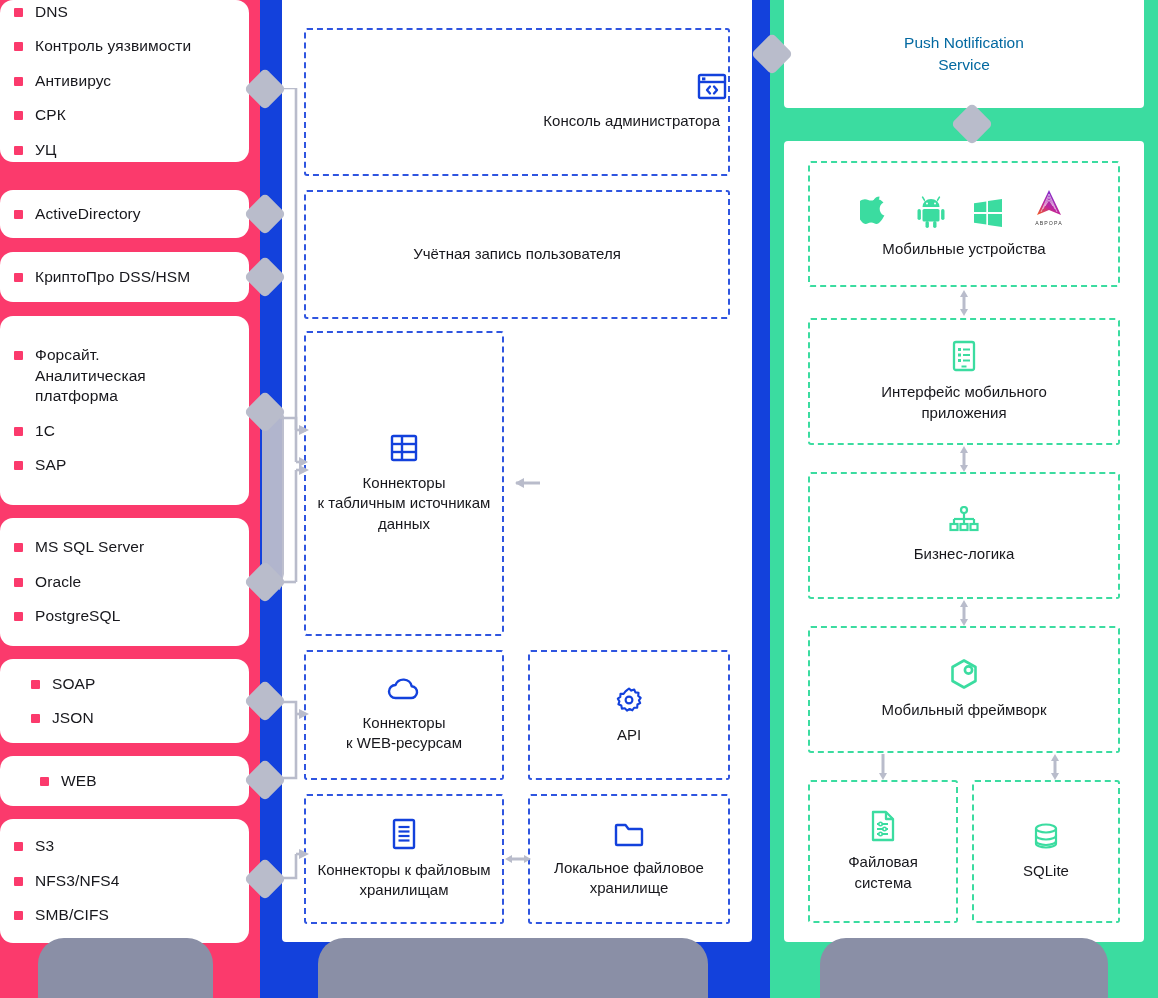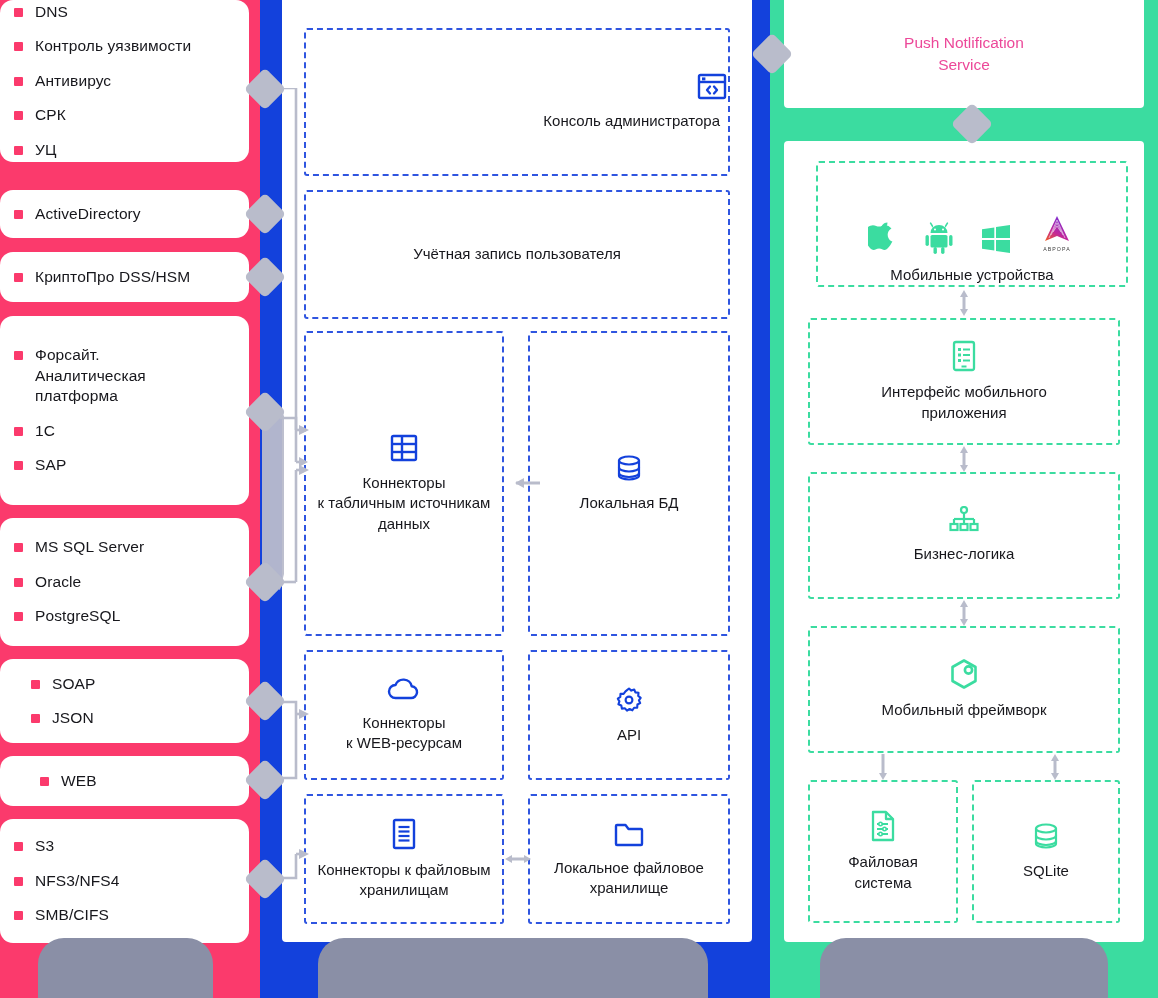--- a/index.html
+++ b/index.html
@@ -64,21 +64,21 @@
   }
   .dbox .cap{font-size:15px;color:#17171c;line-height:1.35;margin-top:10px;padding:0 8px;}
   .dbox .cap.noicon{margin-top:0;}
 
   
   #push-card{
     position:absolute;left:14px;top:0;width:360px;height:108px;
     background:#fff;border-radius:0 0 4px 4px;
     display:flex;align-items:center;justify-content:center;text-align:center;
   }
-  #push-card .cap{font-size:15.5px;color:#ec4899;line-height:1.4;}
+  #push-card .cap{font-size:15.5px;color:#0369a1;line-height:1.4;}
   #right-board{
     position:absolute;left:14px;top:141px;width:360px;height:801px;
     background:#ffffff;border-radius:4px 4px 4px 4px;
   }
   .gbox{
     position:absolute;border:2px dashed #3BDCA0;border-radius:3px;
     box-sizing:border-box;background:#fff;
     display:flex;flex-direction:column;align-items:center;justify-content:center;
     text-align:center;
   }
@@ -230,31 +230,20 @@
               <line x1="3" y1="11" x2="27" y2="11" stroke="#1341DC" stroke-width="2.4"></line>
               <line x1="3" y1="19" x2="27" y2="19" stroke="#1341DC" stroke-width="2.4"></line>
               <line x1="13" y1="3" x2="13" y2="27" stroke="#1341DC" stroke-width="2.4"></line>
             </svg>
         </span>
         <div class="cap" style="white-space:pre-line;">Коннекторы
 к табличным источникам
 данных</div>
       </div>
 
-      <div class="dbox" style="left:246px;top:331px;width:202px;height:305px;">
-        <span>
-          <svg width="30" height="30" viewBox="0 0 30 30">
-              <ellipse cx="15" cy="7.5" rx="10" ry="4" fill="none" stroke="#1341DC" stroke-width="2.2"></ellipse>
-              <path d="M5 7.5 v15 c0 2.2 4.5 4 10 4 s10-1.8 10-4 v-15" fill="none" stroke="#1341DC" stroke-width="2.2"></path>
-              <path d="M5 14.5 c0 2.2 4.5 4 10 4 s10-1.8 10-4" fill="none" stroke="#1341DC" stroke-width="2.2"></path>
-              <path d="M5 20 c0 2.2 4.5 4 10 4 s10-1.8 10-4" fill="none" stroke="#1341DC" stroke-width="2.2"></path>
-            </svg>
-        </span>
-        <div class="cap">Локальная БД</div>
-      </div>
 
       <svg class="hArrow" style="left:224px;top:476px;width:34px;height:14px;" viewBox="0 0 34 14">
         <line x1="34" y1="7" x2="10" y2="7" stroke="#B9BCCB" stroke-width="3"></line>
         <path d="M9 7 L18 2 L18 12 Z" fill="#B9BCCB"></path>
       </svg>
 
       <div class="dbox" style="left:22px;top:650px;width:200px;height:130px;">
         <span>
           <svg width="36" height="26" viewBox="0 0 36 26">
               <path d="M9.5 21 a6.5 6.5 0 0 1 0-13 a8.5 8.5 0 0 1 16.2 1.2 a5.9 5.9 0 0 1 -1.2 11.8 Z" fill="none" stroke="#1341DC" stroke-width="2.4" stroke-linejoin="round"></path>
@@ -312,21 +301,21 @@
 
     <div id="push-card">
       <div class="cap" style="white-space:pre-line;">Push Notlification
 Service</div>
     </div>
 
     <div class="diamond" style="left:187px;top:109px;"></div>
 
     <div id="right-board">
 
-      <div class="gbox" style="left:32px;top:20px;width:312px;height:126px;justify-content:flex-end;">
+      <div class="gbox" style="left:24px;top:20px;width:312px;height:126px;">
         <div class="logos">
           <span>
             <svg width="30" height="34" viewBox="0 0 30 34">
                 <path d="M19.4 1.5c.2 1.9-.6 3.7-1.8 4.9-1.2 1.3-3 2.3-4.8 2.1-.2-1.8.7-3.7 1.8-4.8 1.3-1.4 3.3-2.3 4.8-2.2Z" fill="#3BDCA0"></path>
                 <path d="M25.8 24.8c-.9 2.1-1.4 3-2.6 4.8-1.7 2.5-4 5.6-6.9 5.7-2.6 0-3.2-1.7-6.7-1.7-3.4 0-4.2 1.7-6.7 1.7-2.9 0-5.1-2.8-6.8-5.3-4.7-7.1-5.2-15.5-2.3-19.9 2-3.2 5.3-5 8.3-5 3.1 0 5 1.7 7.5 1.7 2.4 0 3.9-1.7 7.5-1.7 2.7 0 5.6 1.5 7.6 4-6.7 3.6-5.6 13.1.1 15.7Z" transform="translate(3.2,0) scale(0.82)" fill="#3BDCA0"></path>
               </svg>
           </span>
           <span>
             <svg width="30" height="34" viewBox="0 0 30 34">
                 <path d="M8.4 5.2 L6.6 2.1 M21.6 5.2 L23.4 2.1" stroke="#3BDCA0" stroke-width="1.6" stroke-linecap="round"></path>

